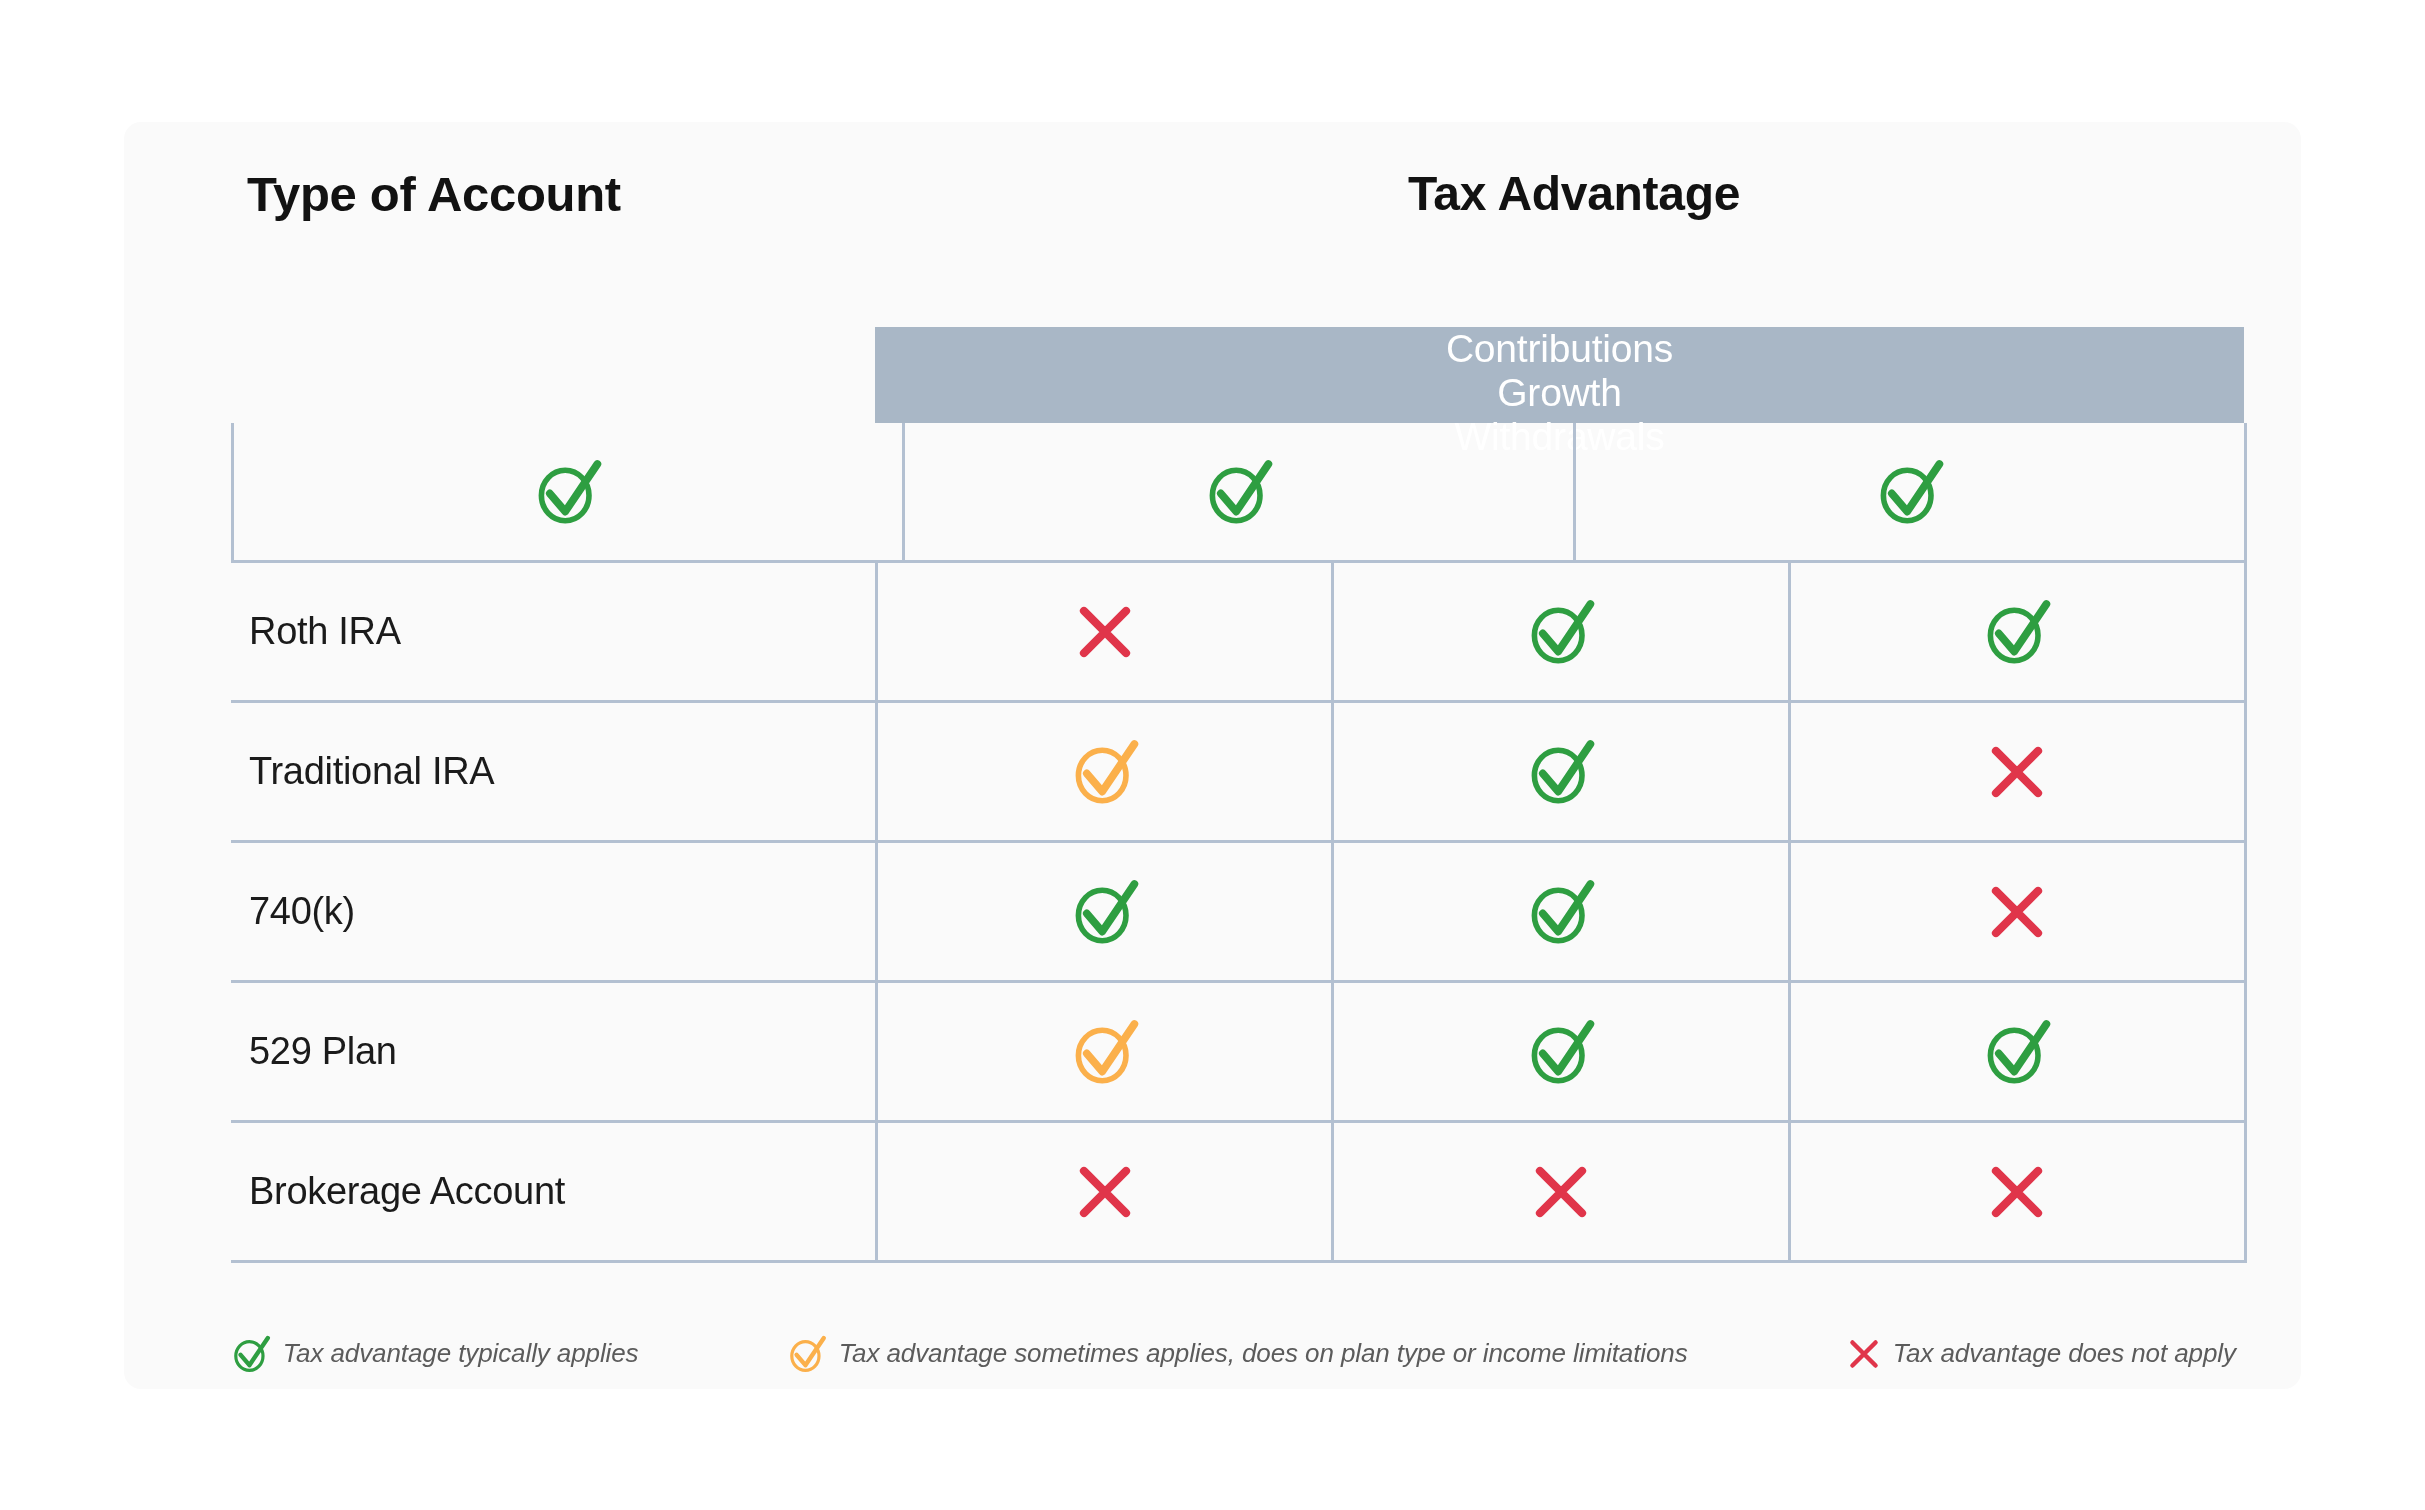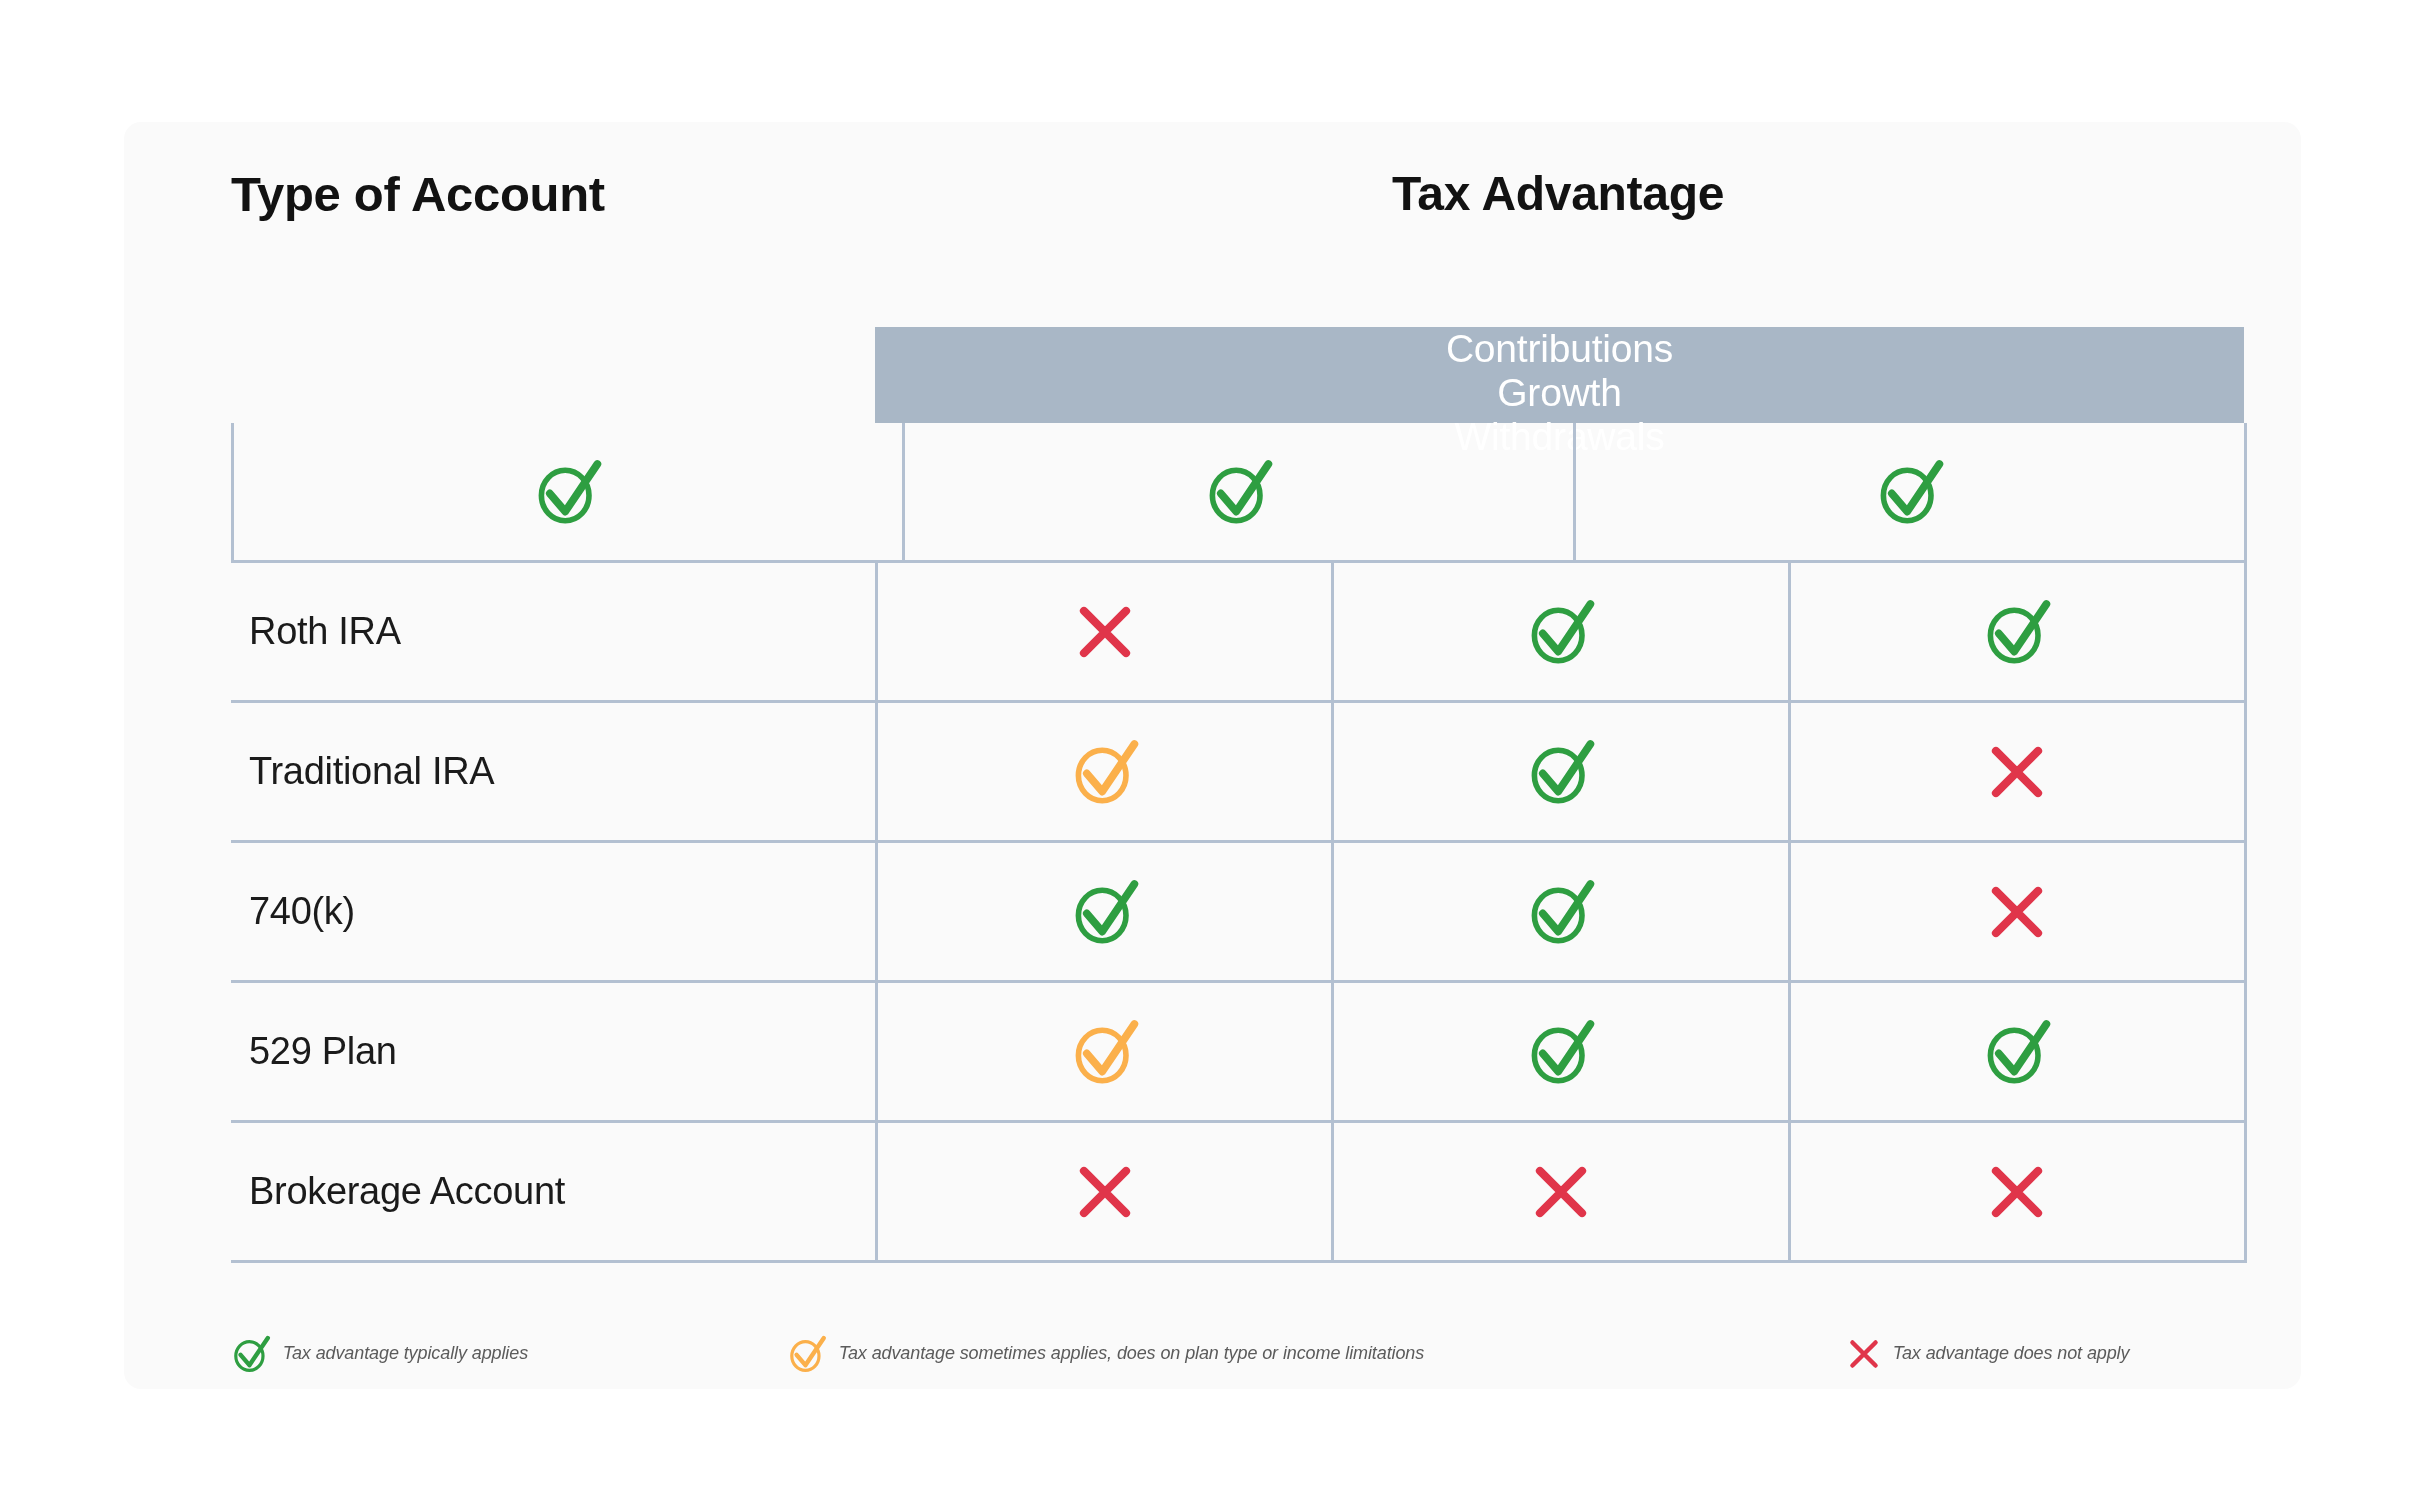--- a/index.html
+++ b/index.html
@@ -19,21 +19,21 @@
   #card{
     position:absolute;
     left:124px;top:122px;
     width:2177px;height:1267px;
     background:#fafafa;
     border-radius:17px;
   }
 
   
   #titles{
-    position:absolute;left:124px;top:166px;width:2177px;height:85px;
+    position:absolute;left:140px;top:166px;width:2177px;height:85px;
   }
   #title-left{
     position:absolute;left:107px;top:0;
     font-size:49px;font-weight:700;color:#121212;
     letter-spacing:-0.3px;white-space:nowrap;
   }
   #title-right{
     position:absolute;left:751px;top:0;width:1366px;
     text-align:center;
     font-size:48px;font-weight:700;color:#121212;
@@ -94,21 +94,21 @@
     position:absolute;left:231px;top:1324px;width:2075px;height:59px;
   }
   .legend-item{
     position:absolute;top:0;display:flex;align-items:center;gap:11.7px;
     height:59px;
   }
   .legend-item .lg-icon{flex:0 0 auto;display:block;}
   .lg-check{width:40px;height:40px;}
   .lg-x{width:34px;height:34px;}
   .legend-item .lg-text{
-    font-size:18px;font-style:italic;color:#5b5b5b;
+    font-size:26px;font-style:italic;color:#5b5b5b;
     letter-spacing:-0.1px;white-space:nowrap;
     font-family:"Liberation Sans", sans-serif;
   }
   #legend-1{left:0px;}
   #legend-2{left:556px;}
   #legend-3{left:1616px;}
 </style>
 </head>
 <body>
 

